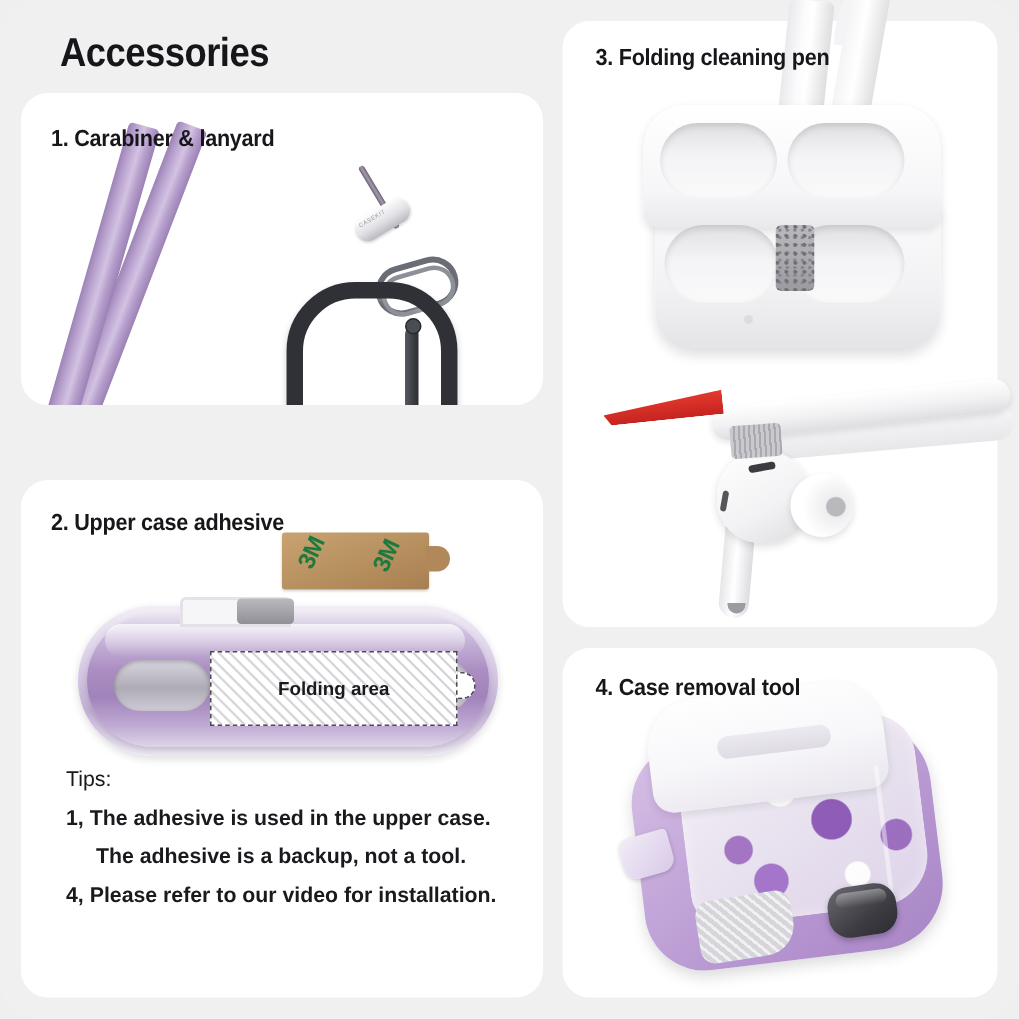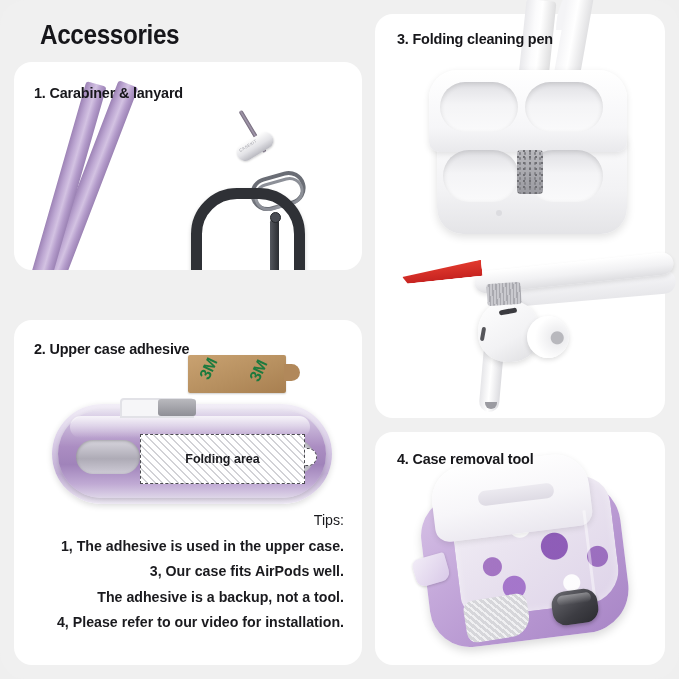--- a/index.html
+++ b/index.html
@@ -7,21 +7,20 @@
     width:679px;height:679px;
     background:#efefef;
     font-family:"Liberation Sans","DejaVu Sans",sans-serif;
     overflow:hidden;
     position:relative;
   }
   .page{
     position:absolute;inset:0;
     background:#f0f0f0;
     border-radius:26px;
-    text-align:right;
   }
 
   
   .panel{
     position:absolute;
     background:#ffffff;
     border-radius:18px;
     overflow:hidden;
   }
   #panel-1{ left:14px;  top:62px;  width:348px; height:208px; }
@@ -197,21 +196,21 @@
     white-space:nowrap;
   }
   .adh-tab{
     position:absolute;left:302px;top:448px;width:14px;height:16px;
     border:1.5px dashed #4b4b50;border-left:none;
     border-radius:0 10px 10px 0;
     background:#fff;z-index:14;
   }
 
   .tips{
-    position:absolute;left:34px;top:508px;width:310px;
+    position:absolute;left:44px;top:508px;width:310px;
     font-size:14.2px;color:#1a1a1e;line-height:25.5px;
     font-weight:bold;
   }
   .tips .hd{font-weight:normal;}
   .tips li{list-style:none;}
   .tips ul{margin:0;padding:0;}
   .tips .indent{padding-left:20px;}
 
   
   .pen-body{
@@ -468,24 +467,20 @@
     <span class="adhesive-label">Folding area</span>
   </div>
 
   <div class="tips">
     <div class="hd">Tips:</div>
     <ul>
       <li>
         <span>1,</span>
         <span>The adhesive is used in the upper case.</span>
       </li>
-      <li>
-        <span>3,</span>
-        <span>Our case fits AirPods well.</span>
-      </li>
       <li class="indent">
         <span>The adhesive is a backup, not a tool.</span>
       </li>
       <li>
         <span>4,</span>
         <span>Please refer to our video for installation.</span>
       </li>
     </ul>
   </div>
 

